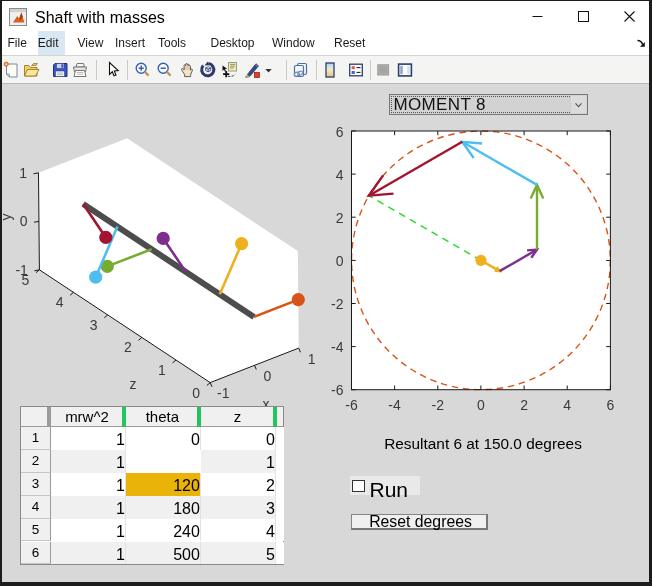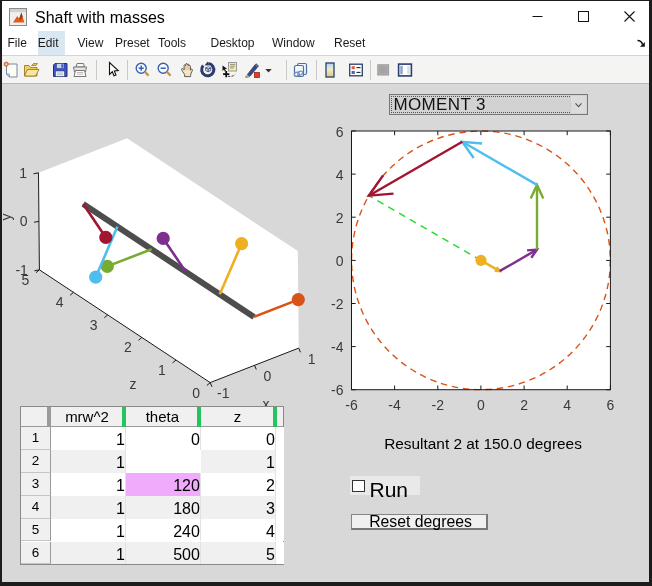--- a/index.html
+++ b/index.html
@@ -54,21 +54,21 @@
         <rect x="17.5" y="10.5" width="10" height="10" fill="none" stroke="#111" stroke-width="1"></rect>
       </svg>
   <svg id="closei" style="right:0px" viewBox="0 0 45 31">
         <path d="M17.5 10.5 l10 10 M27.5 10.5 l-10 10" stroke="#111" stroke-width="1.1"></path>
       </svg>
  </div>
  <div id="menubar">
   <div class="mi" style="left:7.5px;">File</div>
   <div class="mi" style="left:37.8px;width:27.5px;background:#d9e7f2;">Edit</div>
   <div class="mi" style="left:77.5px;">View</div>
-  <div class="mi" style="left:115px;">Preset</div>
+  <div class="mi" style="left:115px;">Insert</div>
   <div class="mi" style="left:158px;">Tools</div>
   <div class="mi" style="left:210.5px;">Desktop</div>
   <div class="mi" style="left:272px;">Window</div>
   <div class="mi" style="left:334px;">Reset</div>
   <svg style="position:absolute;right:5px;top:7px" width="11" height="11" viewBox="0 0 11 11">
         <path d="M1.5 2.5 q4 0 5 4" fill="none" stroke="#111" stroke-width="1.5"></path>
         <path d="M8.8 4 v4.8 h-4.8z" fill="#111"></path>
       </svg>
  </div>
  <div id="toolbar">
@@ -280,21 +280,21 @@
 <text x="343.5" y="179.6" text-anchor="end" class="tk">4</text>
 <line x1="610.4" y1="389.7" x2="610.4" y2="385.5" stroke="#1a1a1a" stroke-width="1"></line>
 <line x1="610.4" y1="131.0" x2="610.4" y2="135.2" stroke="#1a1a1a" stroke-width="1"></line>
 <text x="610.4" y="410.4" text-anchor="middle" class="tk">6</text>
 <line x1="351.5" y1="131.0" x2="355.7" y2="131.0" stroke="#1a1a1a" stroke-width="1"></line>
 <line x1="610.4" y1="131.0" x2="606.2" y2="131.0" stroke="#1a1a1a" stroke-width="1"></line>
 <text x="343.5" y="136.5" text-anchor="end" class="tk">6</text>
   </svg>
   <div id="dropdown">
     <div class="focus"></div>
-    <div class="txt">MOMENT 3</div>
+    <div class="txt">MOMENT 8</div>
     <svg class="arr" viewBox="0 0 16 17">
           <path d="M4.8 7.2 l3.2 3.6 3.2-3.6" fill="none" stroke="#555" stroke-width="1.15"></path>
         </svg>
   </div>
   <div id="table">
     <div id="thead">
       <div class="hc" style="left:0;width:29.8px;border-right-color:#9a9a9a;"></div>
       <div class="hc" style="left:30.8px;width:74.4px;">mrw^2</div>
       <div class="hc" style="left:106.2px;width:74.3px;">theta</div>
       <div class="hc" style="left:181.5px;width:74.2px;">z</div>
@@ -308,21 +308,21 @@
         </div>
 <div class="trow" style="top:42.9px;">
           <div class="rnum">2</div>
           <div class="cell" style="left:29.8px;width:75.1px;background:#f0f0f0">1</div>
           <div class="cell" style="left:179.9px;width:75.1px;background:#f0f0f0">1</div>
           <div class="sliver" style="background:#ffffff"></div>
         </div>
 <div class="trow" style="top:65.8px;">
           <div class="rnum">3</div>
           <div class="cell" style="left:29.8px;width:75.1px;background:#ffffff">1</div>
-          <div class="cell" style="left:104.9px;width:75px;background:#f0abfc">120</div>
+          <div class="cell" style="left:104.9px;width:75px;background:#eab308">120</div>
           <div class="cell" style="left:179.9px;width:75.1px;background:#ffffff">2</div>
           <div class="sliver" style="background:#ffffff"></div>
         </div>
 <div class="trow" style="top:88.7px;">
           <div class="rnum">4</div>
           <div class="cell" style="left:29.8px;width:75.1px;background:#f0f0f0">1</div>
           <div class="cell" style="left:104.9px;width:75px;background:#f0f0f0">180</div>
           <div class="cell" style="left:179.9px;width:75.1px;background:#f0f0f0">3</div>
           <div class="sliver" style="background:#ffffff"></div>
         </div>
@@ -334,19 +334,19 @@
           <div class="sliver" style="background:#ffffff"></div>
         </div>
 <div class="trow" style="top:134.5px;">
           <div class="rnum">6</div>
           <div class="cell" style="left:29.8px;width:75.1px;background:#f0f0f0">1</div>
           <div class="cell" style="left:104.9px;width:75px;background:#f0f0f0">500</div>
           <div class="cell" style="left:179.9px;width:75.1px;background:#f0f0f0">5</div>
           <div class="sliver" style="background:#ffffff"></div>
         </div>
   </div>
-  <div id="resultant">Resultant 2 at 150.0 degrees</div>
+  <div id="resultant">Resultant 6 at 150.0 degrees</div>
   <div id="runrow">
         <div class="box"></div>
         <div class="lbl">Run</div>
       </div>
   <div id="resetbtn">Reset degrees</div>
  </div>
 </div>
 </body></html>

